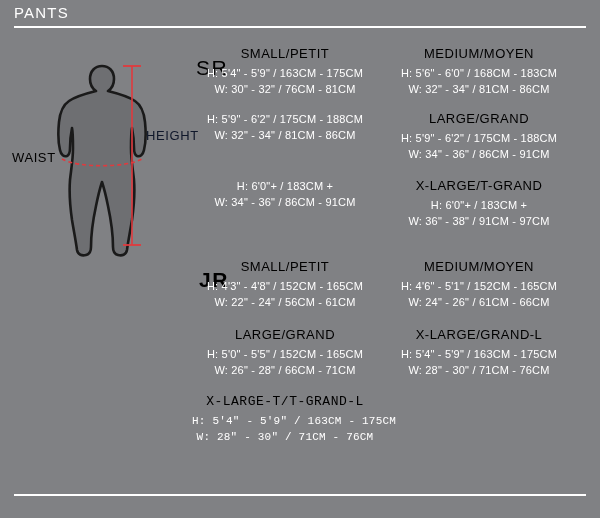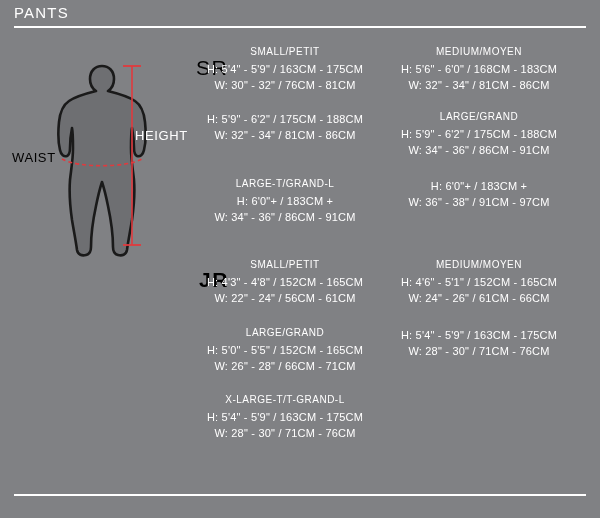--- a/index.html
+++ b/index.html
@@ -62,47 +62,47 @@
   .label-waist {
     position: absolute;
     left: 2px;
     top: 100px;
     font-size: 13px;
     letter-spacing: 0.6px;
     color: #000000;
   }
   .label-height {
     position: absolute;
-    left: 125px;
+    left: 136px;
     top: 78px;
     font-size: 13px;
     letter-spacing: 0.6px;
-    color: #ffffff;
+    color: #0f172a;
   }
 
   
   .group-label {
     position: absolute;
     font-size: 21px;
     letter-spacing: 1.5px;
     color: #000000;
   }
   #group-sr { left: 196px; top: 56px; }
   #group-jr { left: 199px; top: 268px; font-weight: bold; }
 
   
   .cell {
     position: absolute;
     width: 186px;
     text-align: center;
   }
   .cell .name {
-    font-size: 10px;
+    font-size: 13px;
     letter-spacing: 0.5px;
-    color: #ffffff;
+    color: #000000;
     margin-bottom: 4px;
     white-space: nowrap;
     text-align: center;
   }
   .cell .meas {
     font-size: 11px;
     letter-spacing: 0.2px;
     color: #ffffff;
     line-height: 16px;
     white-space: nowrap;
@@ -188,25 +188,25 @@
     <div class="meas">H: 5'9" - 6'2" / 175CM - 188CM</div>
     <div class="meas">W: 32" - 34" / 81CM - 86CM</div>
   </div>
   <div class="cell col-b" style="top:111px;">
     <div class="name">LARGE/GRAND</div>
     <div class="meas">H: 5'9" - 6'2" / 175CM - 188CM</div>
     <div class="meas">W: 34" - 36" / 86CM - 91CM</div>
   </div>
 
   <div class="cell col-a" style="top:178px;">
-    <div class="name">LARGE-T/GRAND-L</div>
     <div class="meas">H: 6'0"+ / 183CM +</div>
     <div class="meas">W: 34" - 36" / 86CM - 91CM</div>
   </div>
   <div class="cell col-b" style="top:178px;">
+    <div class="name">X-LARGE/T-GRAND</div>
     <div class="meas">H: 6'0"+ / 183CM +</div>
     <div class="meas">W: 36" - 38" / 91CM - 97CM</div>
   </div>
 
   <div class="cell col-a" style="top:259px;">
     <div class="name">SMALL/PETIT</div>
     <div class="meas">H: 4'3" - 4'8" / 152CM - 165CM</div>
     <div class="meas">W: 22" - 24" / 56CM - 61CM</div>
   </div>
   <div class="cell col-b" style="top:259px;">
@@ -214,24 +214,25 @@
     <div class="meas">H: 4'6" - 5'1" / 152CM - 165CM</div>
     <div class="meas">W: 24" - 26" / 61CM - 66CM</div>
   </div>
 
   <div class="cell col-a" style="top:327px;">
     <div class="name">LARGE/GRAND</div>
     <div class="meas">H: 5'0" - 5'5" / 152CM - 165CM</div>
     <div class="meas">W: 26" - 28" / 66CM - 71CM</div>
   </div>
   <div class="cell col-b" style="top:327px;">
+    <div class="name">X-LARGE/GRAND-L</div>
     <div class="meas">H: 5'4" - 5'9" / 163CM - 175CM</div>
     <div class="meas">W: 28" - 30" / 71CM - 76CM</div>
   </div>
 
-  <div class="cell col-a" style="top:394px;">
+  <div class="cell col-a" style="top:394px;font-family:Liberation Mono, monospace;">
     <div class="name">X-LARGE-T/T-GRAND-L</div>
     <div class="meas">H: 5'4" - 5'9" / 163CM - 175CM</div>
     <div class="meas">W: 28" - 30" / 71CM - 76CM</div>
   </div>
 
   <div class="bottom-rule"></div>
 </div>
 
 </body></html>

